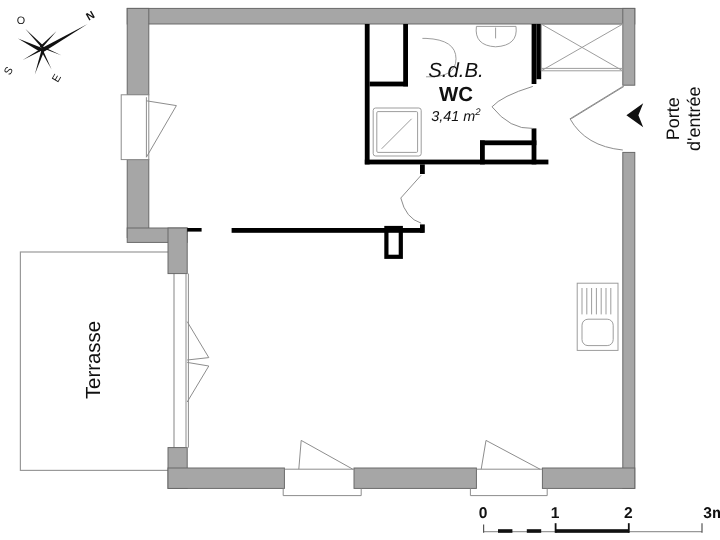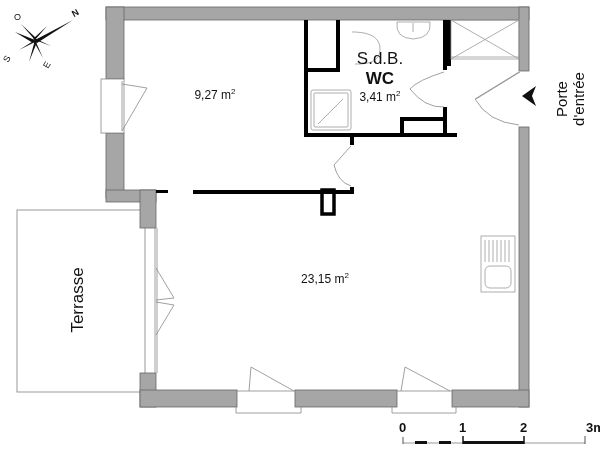--- a/index.html
+++ b/index.html
@@ -1,20 +1,20 @@
 <!DOCTYPE html>
 <html><head>
 <meta charset="utf-8">
 <style>
   html, body { margin: 0; padding: 0; background: #ffffff; }
   body { width: 600px; height: 450px; overflow: hidden; position: relative; font-family: "Liberation Sans", sans-serif; }
   svg { position: absolute; left: 0; top: 0; }
   .lbl { position: absolute; color: #111; white-space: nowrap; text-align: center; }
   .room-name { font-size: 17px; }
-  .room-area { font-size: 12px; }
+  .room-area { font-size: 12px; font-style: italic; }
   .room-area sup { font-size: 8px; }
   .vert { transform-origin: center center; }
   .scale-tick { position: absolute; font-size: 13px; font-weight: bold; color: #111; }
   .compass-letter { position: absolute; font-size: 9px; color: #111; }
 </style>
 </head>
 <body>
 
 <svg width="600" height="450" viewBox="0 0 600 450">
 
@@ -161,31 +161,29 @@
     <line x1="585" y1="436" x2="585" y2="444" stroke="#555" stroke-width="1"></line>
   </g>
 </svg>
 
 <span class="compass-letter" style="left:14px;top:12px;">O</span>
 <span class="compass-letter" style="left:72px;top:8px;font-weight:bold;transform:rotate(-30deg);">N</span>
 <span class="compass-letter" style="left:4px;top:54px;transform:rotate(-60deg);">S</span>
 <span class="compass-letter" style="left:44px;top:60px;transform:rotate(-60deg);">E</span>
 
 <div class="lbl" style="left:150px;top:87px;width:130px;">
-  <div class="room-area"><span>9,27 m</span><sup>2</sup></div>
 </div>
 
 <div class="lbl" style="left:340px;top:49px;width:80px;">
-  <div class="room-name" style="line-height:20px;">S.d.B.</div>
+  <div class="room-name" style="line-height:20px;font-style:italic;">S.d.B.</div>
   <div class="room-name" style="line-height:20px;font-weight:bold;">WC</div>
   <div class="room-area"><span>3,41 m</span><sup>2</sup></div>
 </div>
 
 <div class="lbl" style="left:250px;top:271px;width:150px;">
-  <div class="room-area"><span>23,15 m</span><sup>2</sup></div>
 </div>
 
 <div class="lbl room-name vert" style="left:38px;top:290px;width:80px;transform:rotate(-90deg);">Terrasse</div>
 
 <div class="lbl vert" style="left:530px;top:82px;width:80px;transform:rotate(-90deg);font-size:15px;line-height:17px;">
   <div>Porte</div>
   <div>d'entrée</div>
 </div>
 
 <span class="scale-tick" style="left:399px;top:420px;">0</span>

